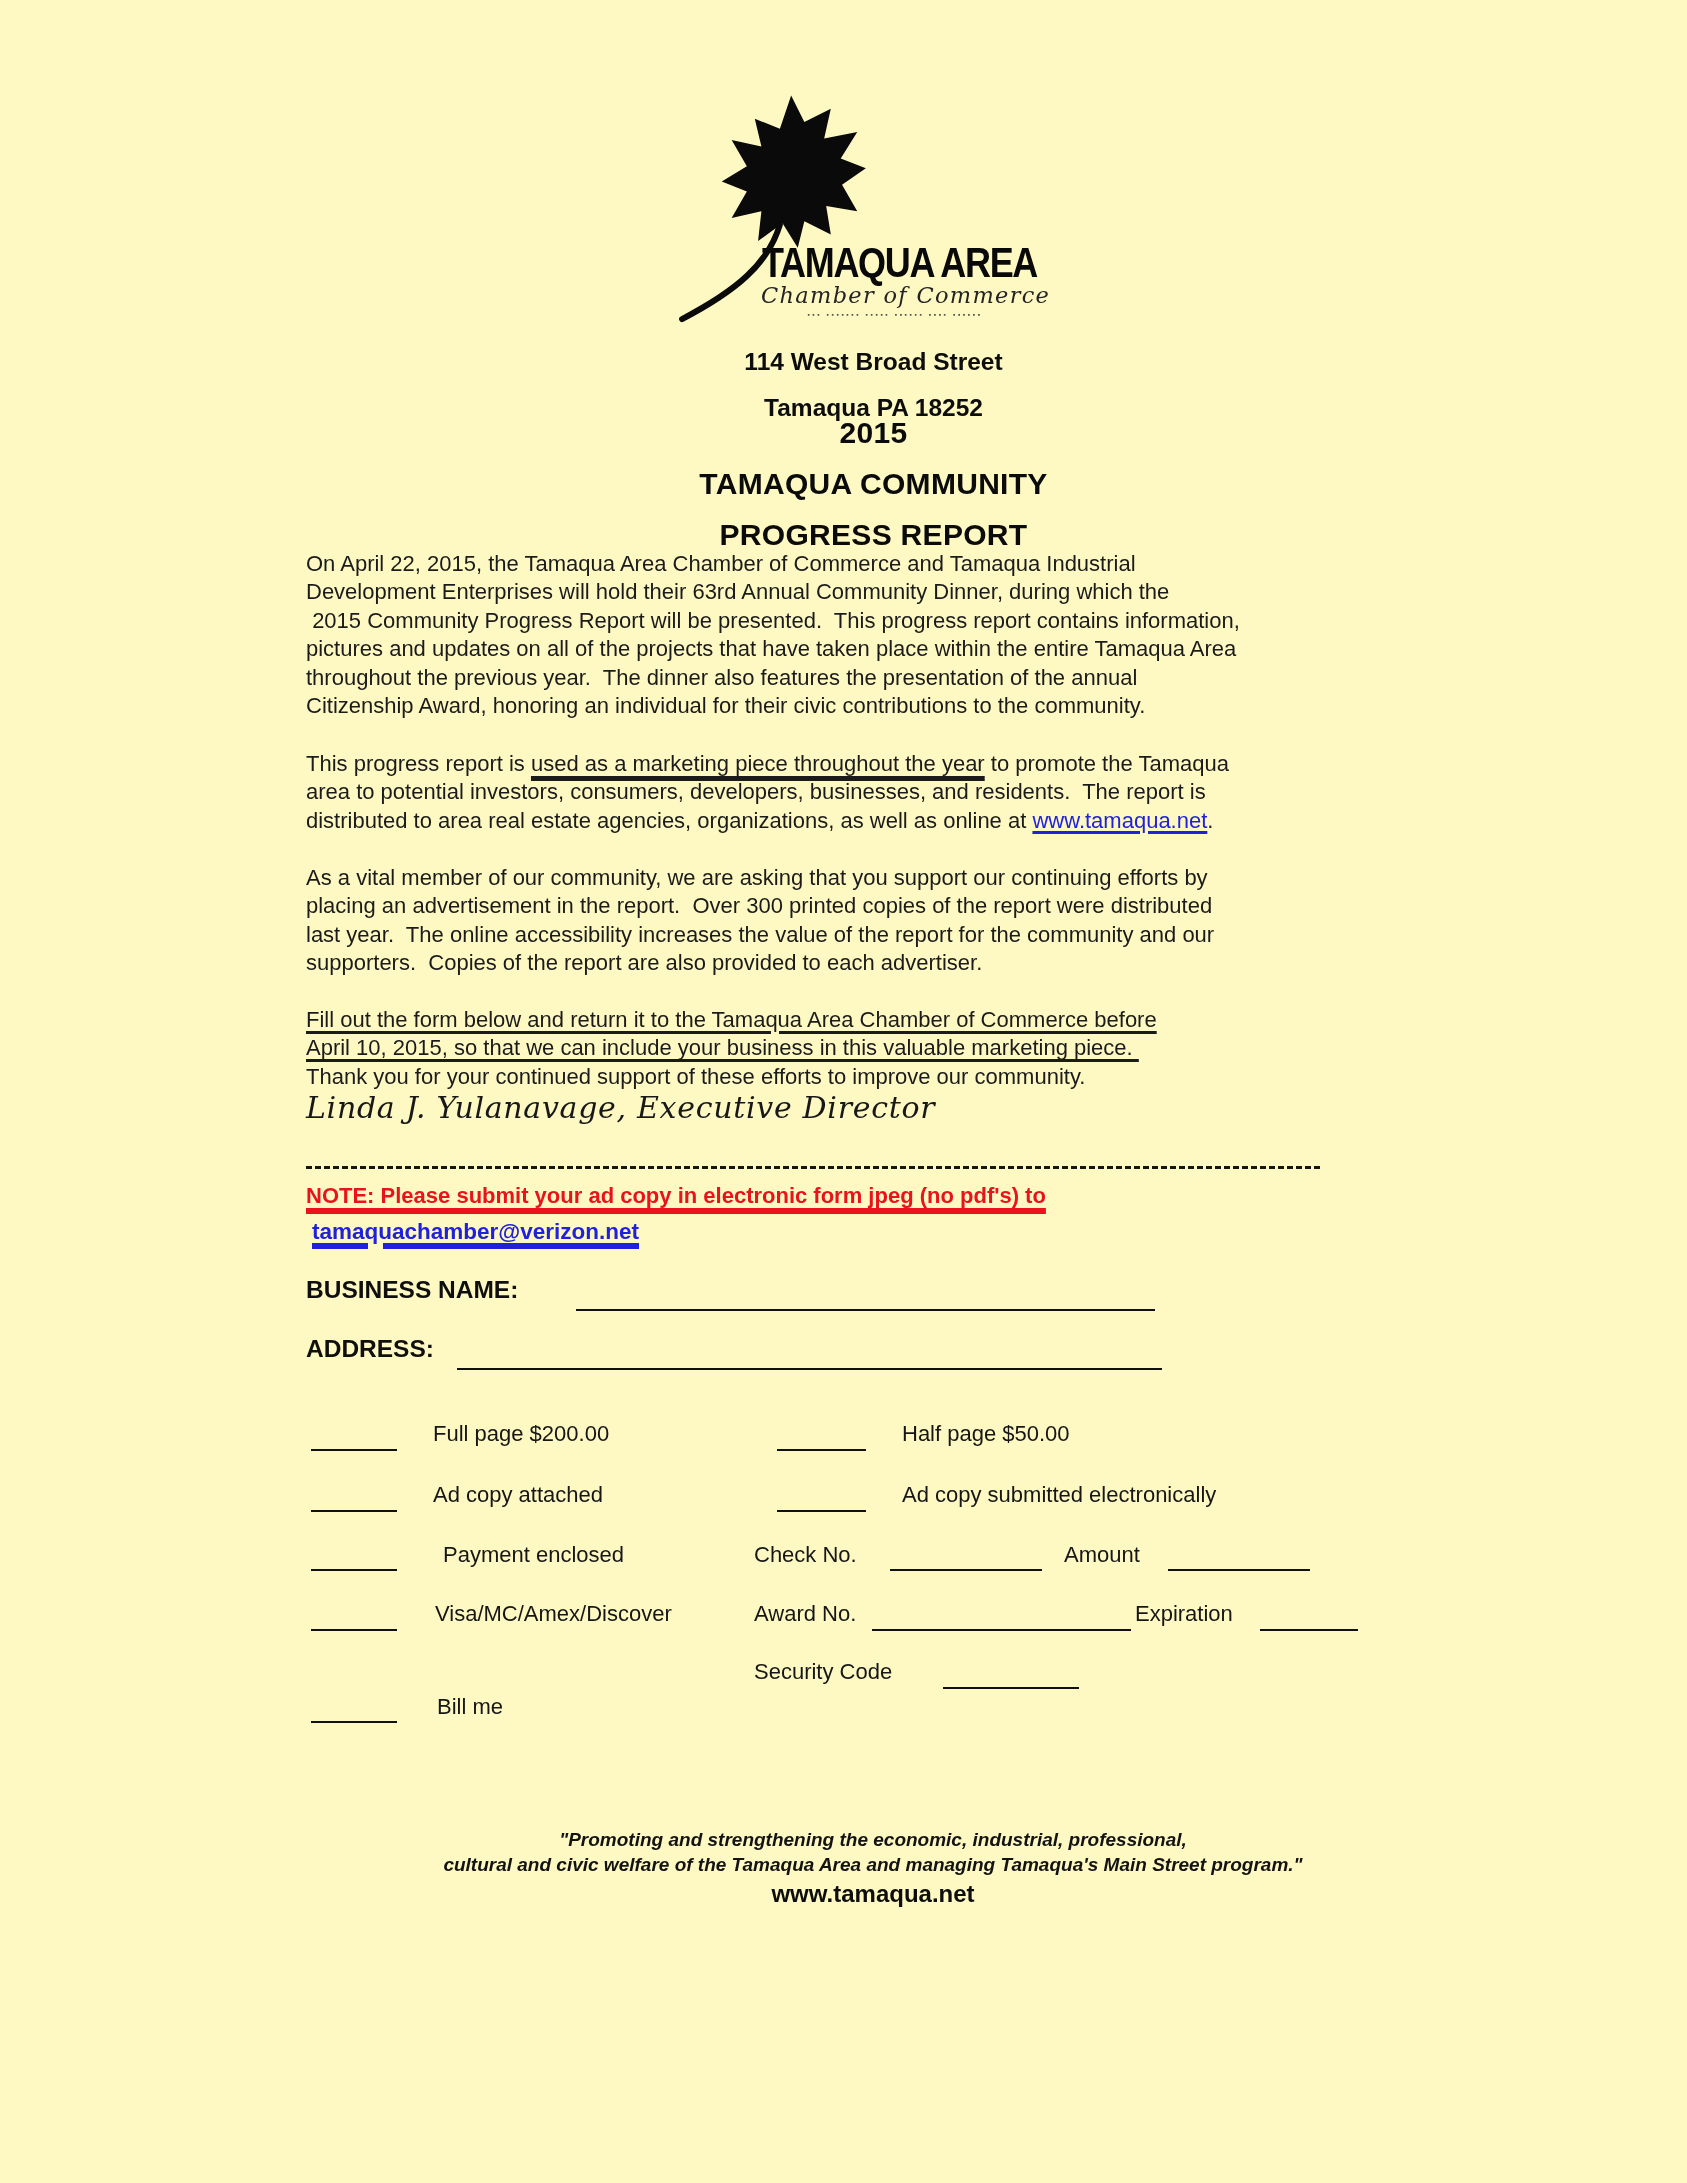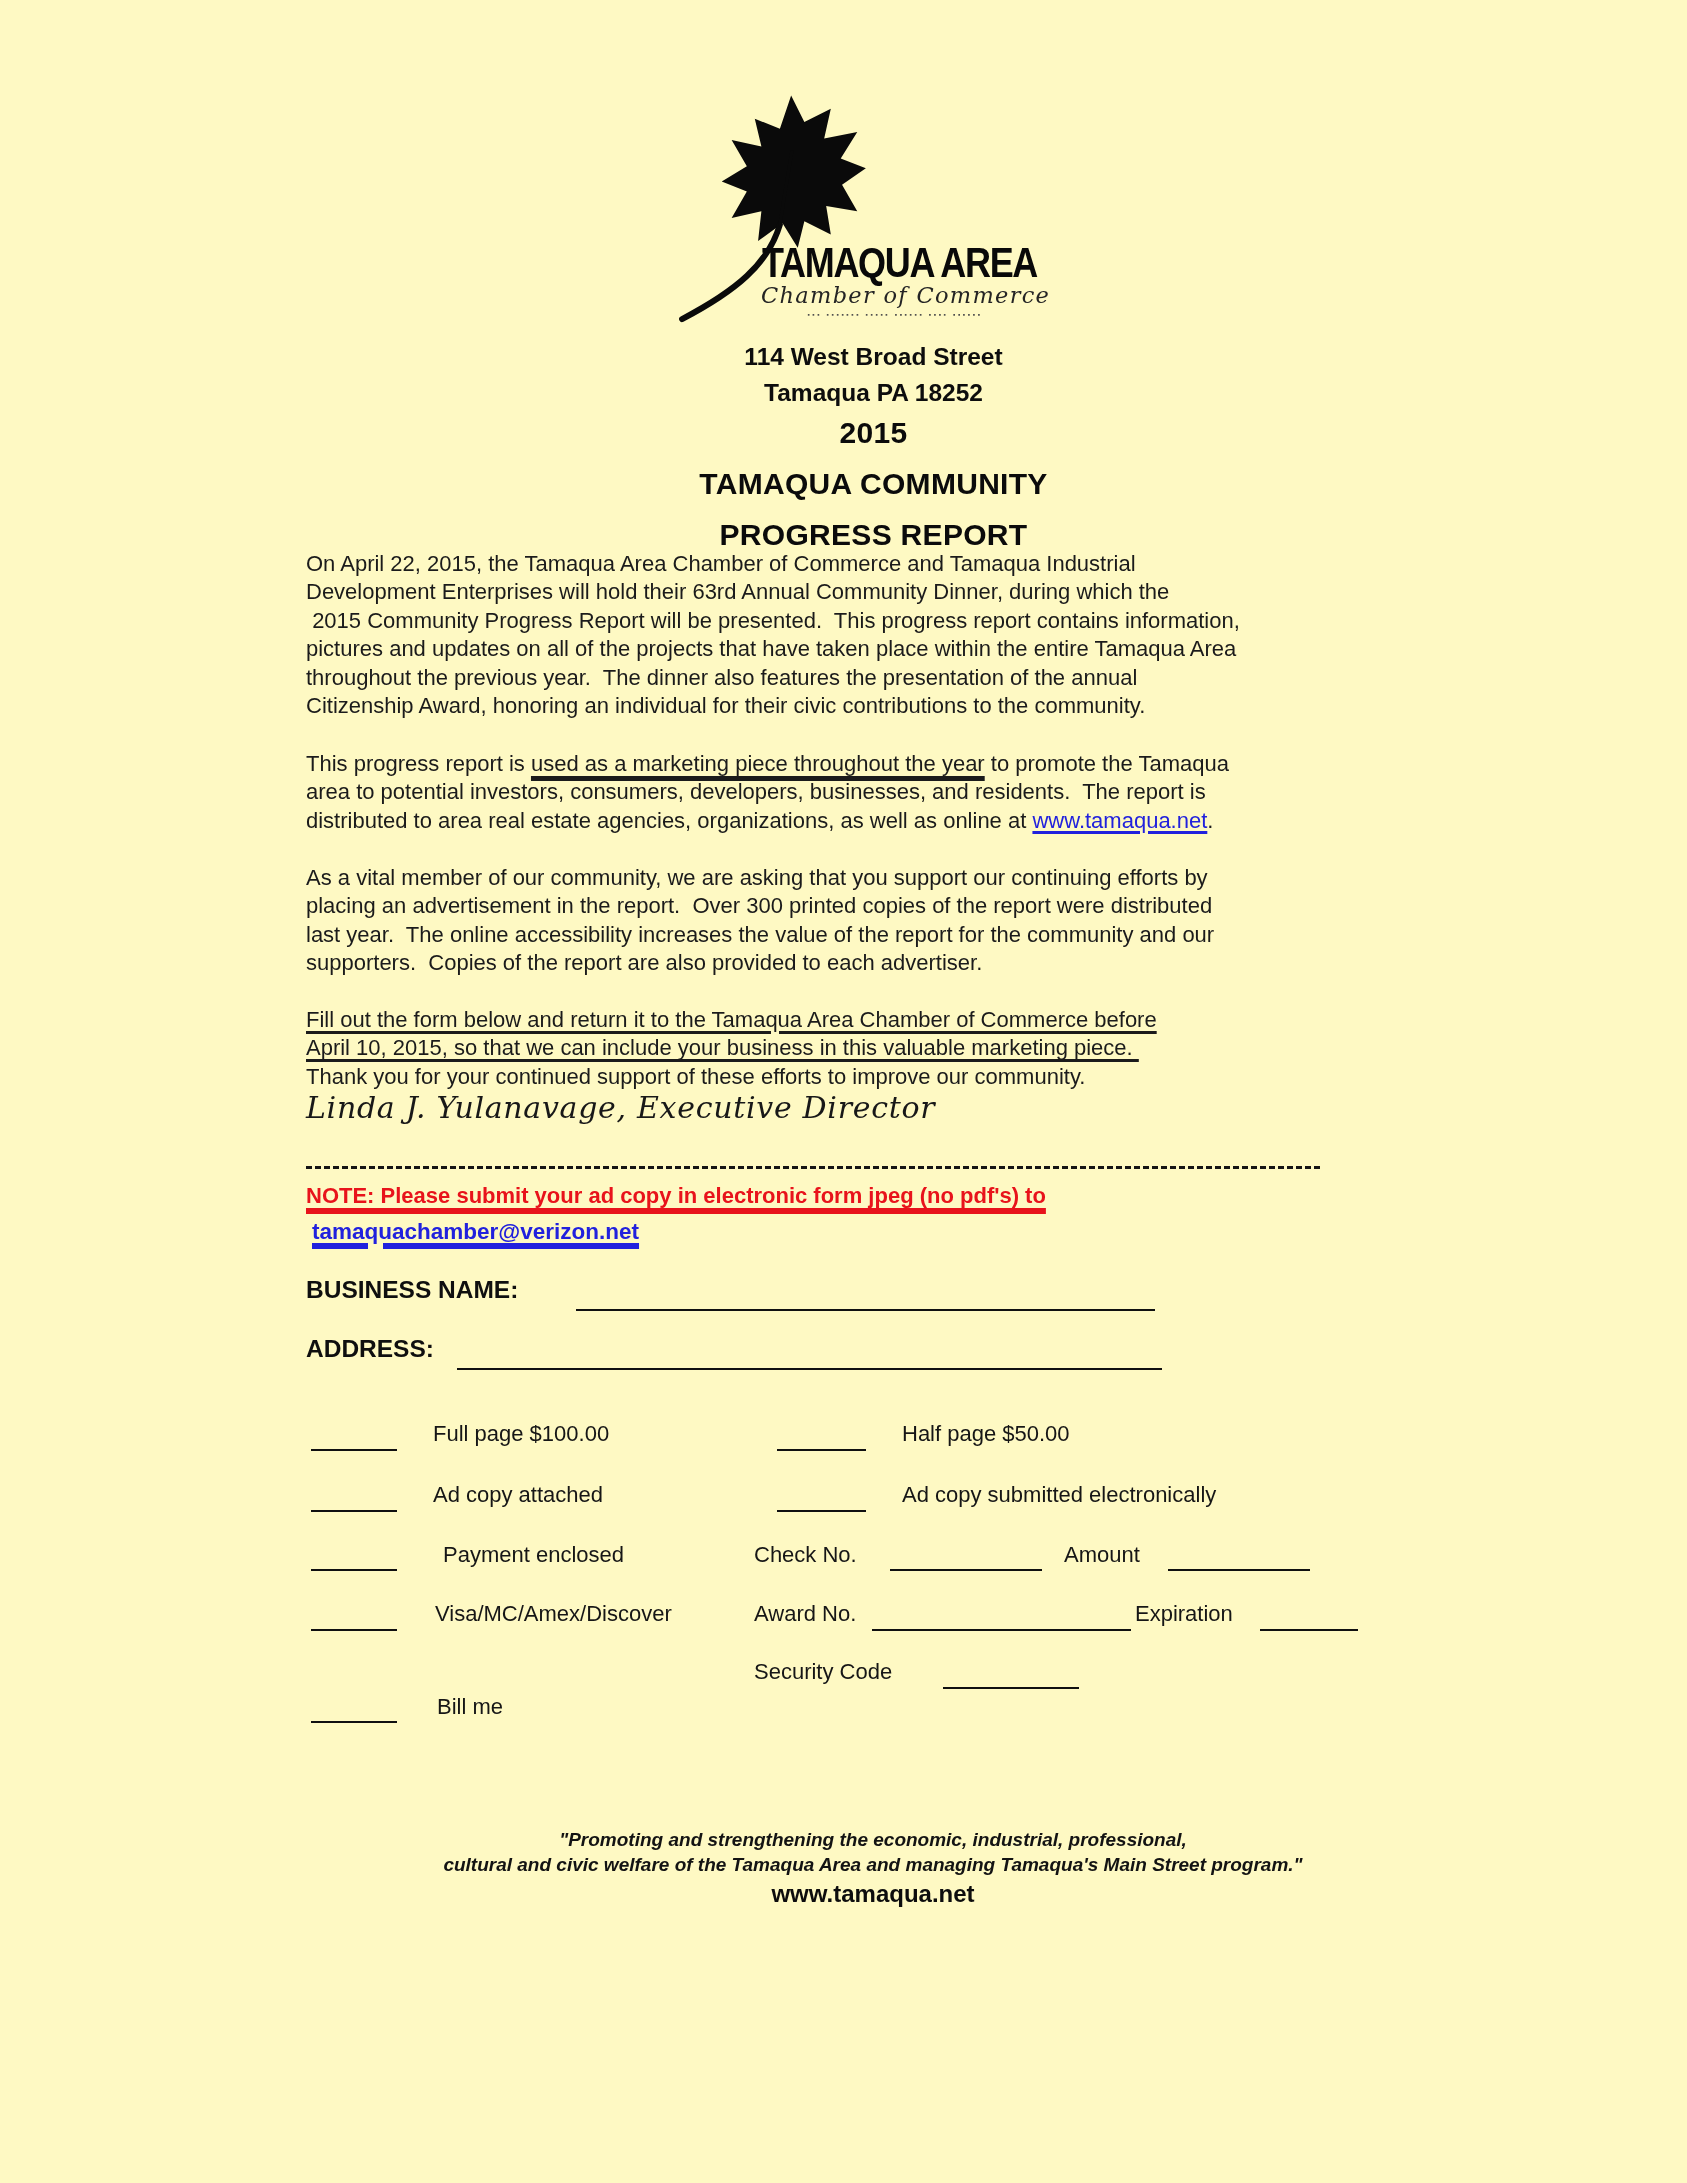--- a/index.html
+++ b/index.html
@@ -19,21 +19,21 @@
     position:absolute;left:761px;top:282px;width:268px;text-align:center;
     font-family:"DejaVu Serif", serif;font-style:italic;font-size:22.5px;color:#242424;
     letter-spacing:1.3px;white-space:nowrap;
   }
   .logo-tagline{
     position:absolute;left:761px;top:311px;width:268px;text-align:center;
     font-size:6.6px;letter-spacing:2.6px;color:#4a4a4a;white-space:nowrap;
   }
   .address-block{
     position:absolute;left:708px;top:339px;width:331px;text-align:center;
-    font-size:24.5px;font-weight:bold;line-height:36px;color:#0d0d0d;white-space:pre-line;
+    font-size:24.5px;font-weight:bold;line-height:46px;color:#0d0d0d;white-space:pre-line;
   }
   
   .report-title{
     position:absolute;left:662px;top:407px;width:423px;text-align:center;
     font-size:30px;font-weight:bold;line-height:51px;letter-spacing:0.3px;
     color:#0b0b0b;white-space:pre-line;
   }
   
   .para{
     position:absolute;left:306px;width:1164px;
@@ -127,21 +127,21 @@
   <div class="note-red">NOTE:  Please submit your ad copy in electronic form jpeg (no pdf's) to</div>
   <div class="note-email">tamaquachamber@verizon.net</div>
 
   <div class="flabel" style="left:306px;top:1276px;">BUSINESS NAME:</div>
   <div class="fill" style="left:576px;top:1309px;width:579px;"></div>
 
   <div class="flabel" style="left:306px;top:1335px;">ADDRESS:</div>
   <div class="fill" style="left:457px;top:1368px;width:705px;"></div>
 
   <div class="fill" style="left:311px;top:1449px;width:86px;"></div>
-  <div class="olabel" style="left:433px;top:1421px;">Full page $100.00</div>
+  <div class="olabel" style="left:433px;top:1421px;">Full page $200.00</div>
   <div class="fill" style="left:777px;top:1449px;width:89px;"></div>
   <div class="olabel" style="left:902px;top:1421px;">Half page $50.00</div>
 
   <div class="fill" style="left:311px;top:1510px;width:86px;"></div>
   <div class="olabel" style="left:433px;top:1482px;">Ad copy attached</div>
   <div class="fill" style="left:777px;top:1510px;width:89px;"></div>
   <div class="olabel" style="left:902px;top:1482px;text-align:center;">Ad copy submitted electronically</div>
 
   <div class="fill" style="left:311px;top:1569px;width:86px;"></div>
   <div class="olabel" style="left:443px;top:1542px;">Payment enclosed</div>

